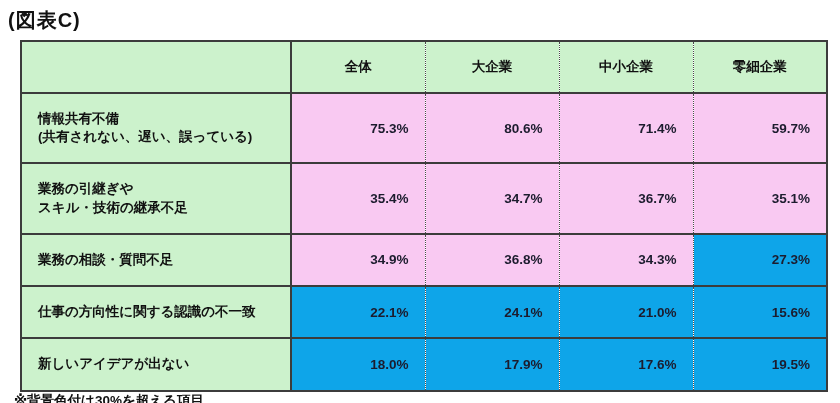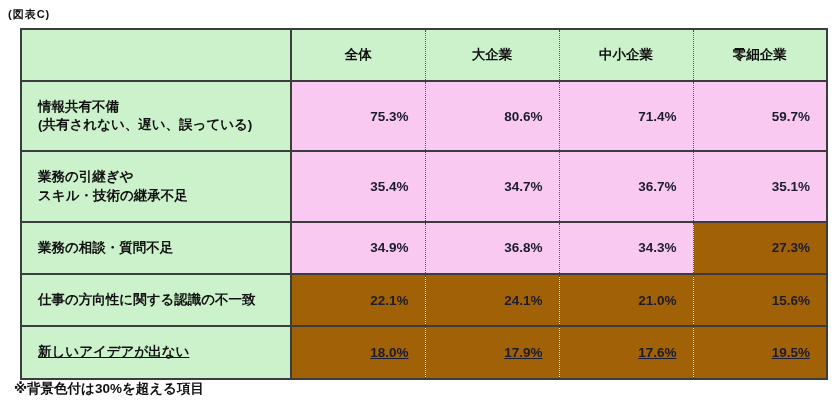--- a/index.html
+++ b/index.html
@@ -11,21 +11,21 @@
   html,body{margin:0;padding:0;}
   body{
     width:840px;height:403px;
     background:#ffffff;
     font-family:"Liberation Sans","DejaVu Sans",sans-serif;
     color:#111;
     overflow:hidden;
   }
   .figure-label{
     padding:7px 0 0 8px;
-    font-size:11px;
+    font-size:20px;
     font-weight:bold;
     letter-spacing:1px;
   }
   .content{
     margin-left:20px;
     margin-right:12px;
   }
   .question{
     margin-top:18px;
     margin-left:4px;
@@ -64,32 +64,32 @@
   }
   th.col-head + th.col-head{
     border-left:1px dotted #4a4a4a;
   }
   td.value-cell{
     width:134px;
     text-align:right;
     padding-right:7px;
     font-weight:bold;
     color:#1c1c2e;
-    background:#a16207;
+    background:#0ea5e9;
   }
   td.value-cell + td.value-cell{
     border-left:1px dotted #4a4a4a;
   }
   td.value-cell.hl{
     background:var(--pink);
     margin-top:30px;
   }
   tr.two-line td{height:43px;}
   tr.one-line td{height:21px;}
-  tbody tr:last-child td{height:32px;text-decoration:underline;}
+  tbody tr:last-child td{height:32px;}
   .footnote{
     margin-left:-6px;
     font-size:13.5px;
     font-weight:bold;
   }
 </style>
 </head>
 <body>
 
 <div class="page">

